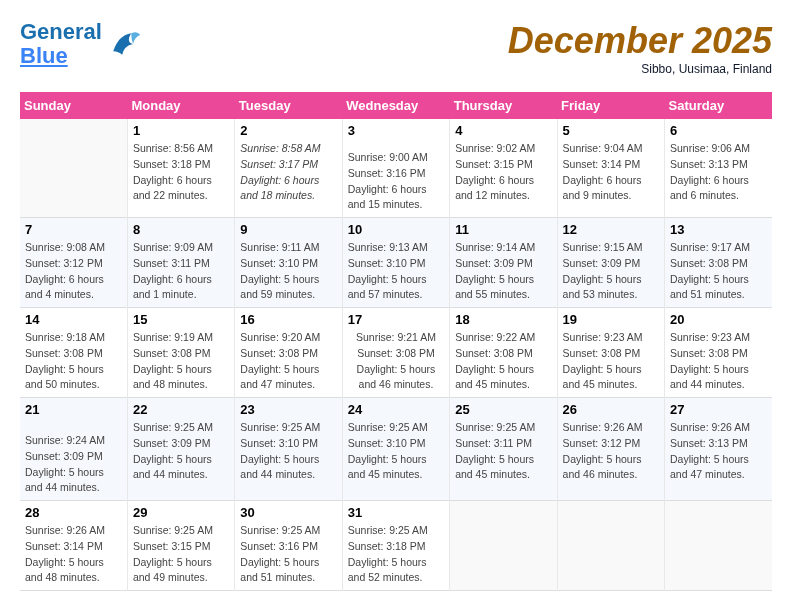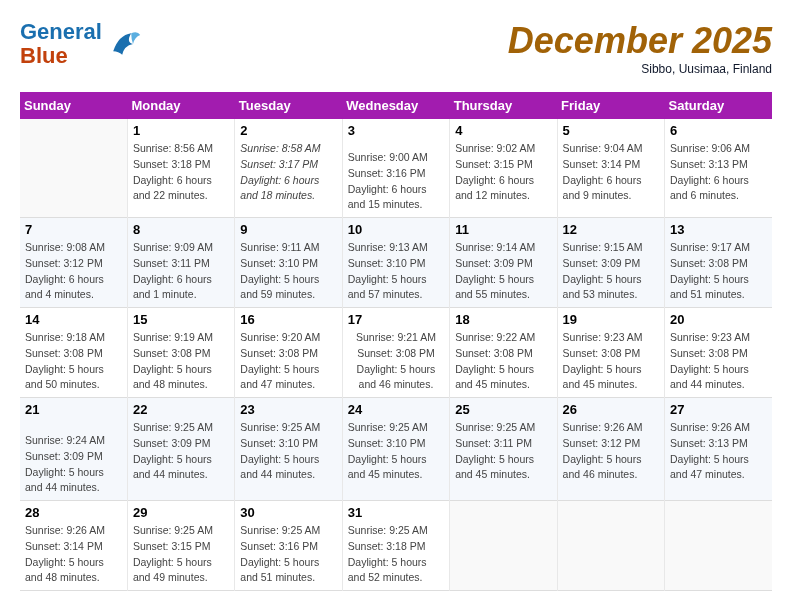--- a/index.html
+++ b/index.html
@@ -46,21 +46,21 @@
     .location {
       font-size: 12px;
       color: #0f172a;
     }
     table {
       width: 100%;
       border-collapse: collapse;
       font-size: 11px;
     }
     thead tr th {
-      background-color: #a21caf;
+      background-color: #ec4899;
       color: #fff;
       padding: 6px 4px;
       text-align: left;
       font-size: 13px;
       font-weight: bold;
     }
     tbody tr {
       border-bottom: 1px solid #ddd;
     }
     tbody tr td {
@@ -97,21 +97,21 @@
 </head>
 <body>
 
 <div class="header">
   <div class="logo">
     <div>
       <div class="logo-text">
         <span>General</span>
       </div>
       <div class="logo-text">
-        <span style="color:#c2410c;">Blue</span>
+        <span style="color:#3b82f6;text-decoration:underline;">Blue</span>
       </div>
     </div>
     <svg class="logo-bird" viewBox="0 0 40 40" xmlns="http://www.w3.org/2000/svg">
       <path d="M8,28 Q14,10 28,8 Q22,18 30,20 Q20,22 18,32 Q14,28 8,28Z" fill="#1a6faf"></path>
       <path d="M28,8 Q35,5 38,10 Q32,12 30,20 Q28,14 28,8Z" fill="#5aaee0"></path>
     </svg>
   </div>
   <div class="title-block">
     <div class="month-title">December 2025</div>
     <div class="location">Sibbo, Uusimaa, Finland</div>

